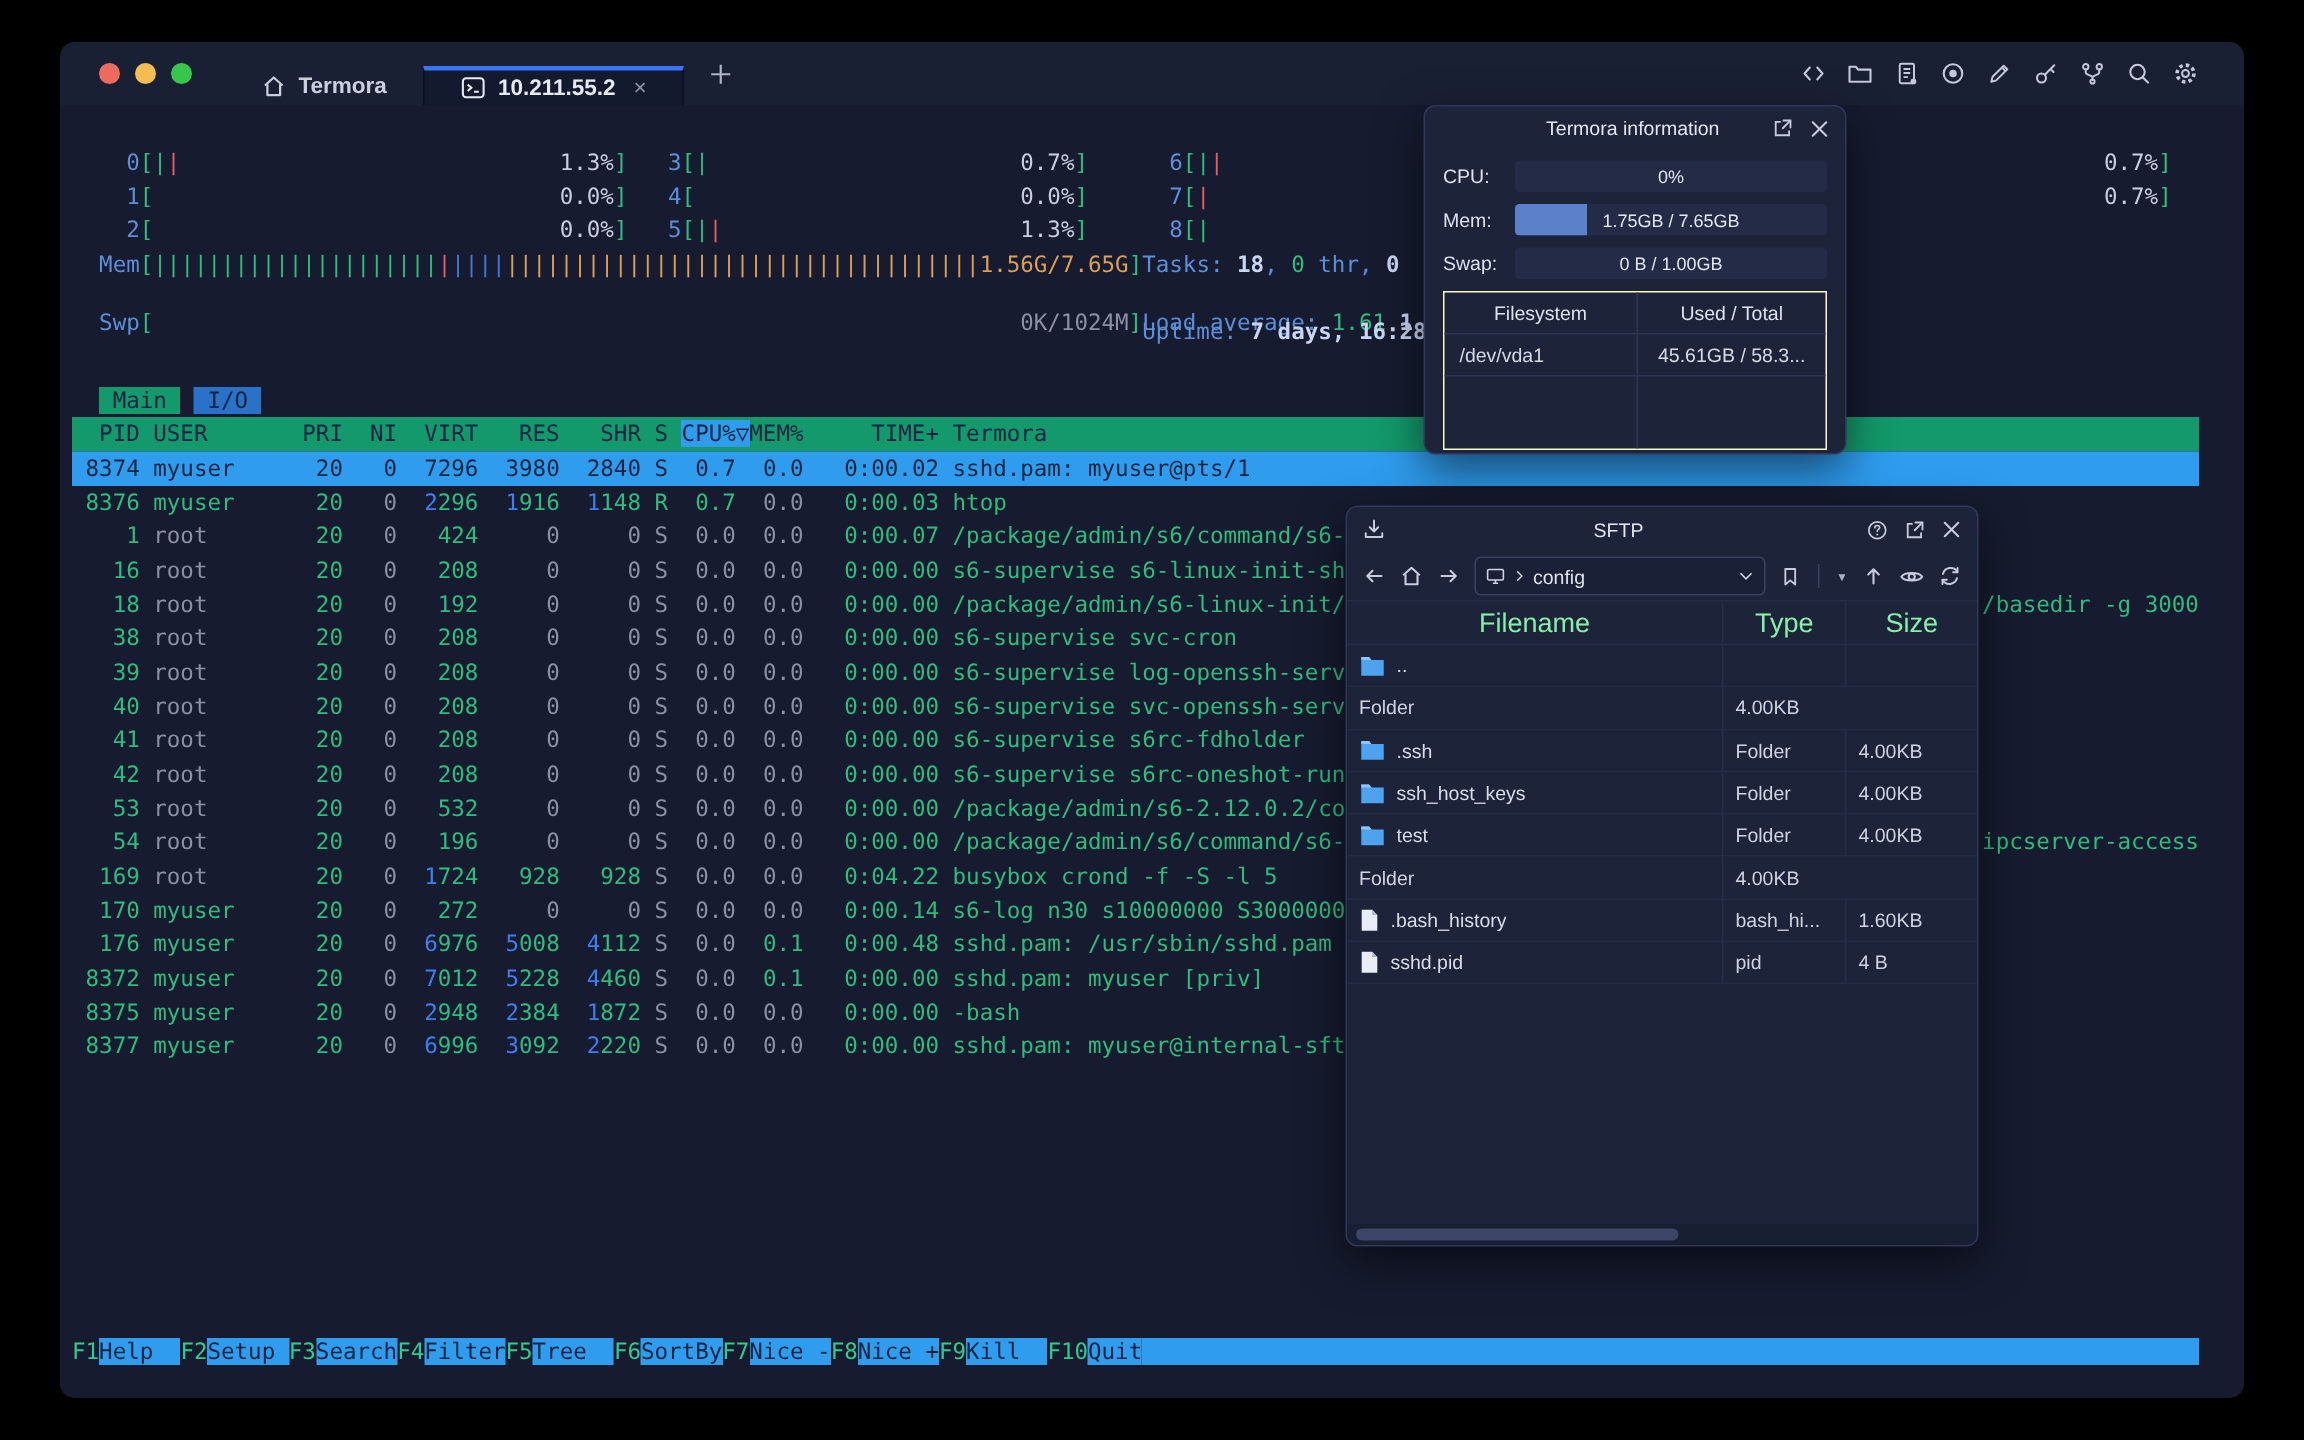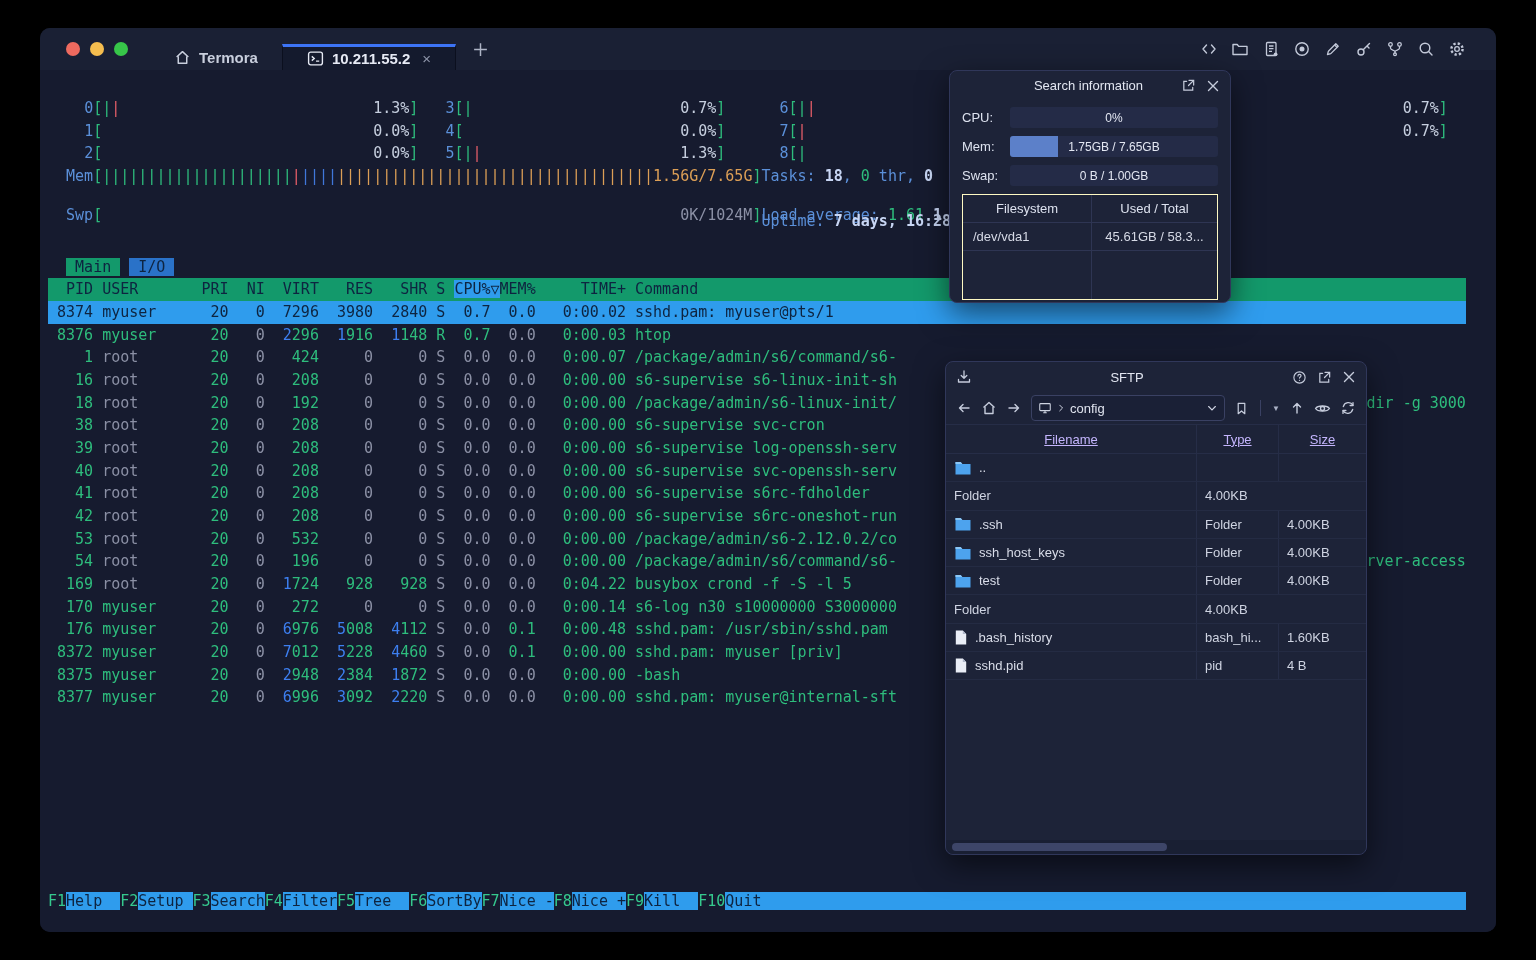--- a/index.html
+++ b/index.html
@@ -54,29 +54,29 @@
   .si-text{position:absolute;inset:0;display:flex;align-items:center;justify-content:center;
     font-size:12px;color:#e3e7f2;}
   .si-table{margin-top:3px;height:104px;border:1px solid #fef9c3;display:grid;
     grid-template-columns:129px 1fr;grid-template-rows:28px 28px 1fr;}
   .si-cell{display:flex;align-items:center;justify-content:center;border-bottom:1px solid #2e3553;font-size:13px;}
   .si-cell.cleft{border-right:1px solid #2e3553;}
   .si-cell.data{justify-content:flex-start;padding-left:10px;color:#d6dae6;}
   .si-cell.data2{color:#d6dae6;}
   .si-fill-cell{border-right:1px solid #2e3553;border-bottom:none;}
   
-  .sftp{left:905px;top:309px;width:420px;height:492px;margin-top:24px;}
+  .sftp{left:857px;top:309px;width:420px;height:492px;}
   .sf-toolbar{display:flex;align-items:center;height:32px;padding:0 10px;gap:9px;color:#a9b0c4;}
   .pathbox{flex:1;display:flex;align-items:center;height:24px;border:1px solid #3a4163;border-radius:4px;
     background:#1a2036;padding:0 6px;gap:4px;color:#cfd4e2;}
   .pathbox .ptext{flex:1;font-size:13px;color:#dfe3ee;}
   .bkdiv{width:1px;height:16px;background:#3a4163;margin:0 2px;}
   .tri{font-size:8px;color:#a9b0c4;}
   .sf-cols{display:grid;grid-template-columns:251px 82px 1fr;height:28px;border-top:1px solid #262d47;border-bottom:1px solid #262d47;}
-  .sf-col{display:flex;align-items:center;justify-content:center;font-size:13px;color:#c4b5fd;border-right:1px solid #262d47;text-decoration:underline;}
+  .sf-col{display:flex;align-items:center;justify-content:center;font-size:18px;color:#86efac;border-right:1px solid #262d47;}
   .sf-col:last-child{border-right:none}
   .sf-rows{position:relative;}
   .sf-row{display:grid;grid-template-columns:251px 82px 1fr;height:27.3px;border-bottom:1px solid #242b43;}
   .sf-cell{display:flex;align-items:center;font-size:13px;color:#d9dde9;overflow:hidden;white-space:nowrap;border-right:1px solid #262d47;}
   .sf-cell:last-child{border-right:none}
   .sf-name{padding-left:9px;gap:8px;}
   .sf-type,.sf-size{padding-left:8px;color:#cfd4e2;}
   .sf-scroll{position:absolute;left:0;right:0;bottom:0;height:14px;background:#191f33;border-radius:0 0 8px 8px;}
   .sf-thumb{position:absolute;left:6px;top:3px;width:215px;height:8px;border-radius:4px;background:#3d4568;}
   svg{display:block}
@@ -180,21 +180,21 @@
   <div class="terminal">
     <div id="tlines">
         <div class="tline" style="top: 0px; width: 1417.83px;"><span>    </span><span class="c-blue">0</span><span class="c-green">[</span><span class="b-g">|</span><span class="b-r">|</span><span>                            </span><span class="c-val">1.3%</span><span class="c-green">]</span><span>   </span><span class="c-blue">3</span><span class="c-green">[</span><span class="b-g">|</span><span>                       </span><span class="c-val">0.7%</span><span class="c-green">]</span><span>      </span><span class="c-blue">6</span><span class="c-green">[</span><span class="b-g">|</span><span class="b-r">|</span><span>                                                                 </span><span class="c-val">0.7%</span><span class="c-green">]</span></div>
         <div class="tline" style="top: 22.66px; width: 1417.83px;"><span>    </span><span class="c-blue">1</span><span class="c-green">[</span><span>                              </span><span class="c-val">0.0%</span><span class="c-green">]</span><span>   </span><span class="c-blue">4</span><span class="c-green">[</span><span>                        </span><span class="c-val">0.0%</span><span class="c-green">]</span><span>      </span><span class="c-blue">7</span><span class="c-green">[</span><span class="b-r">|</span><span>                                                                  </span><span class="c-val">0.7%</span><span class="c-green">]</span></div>
         <div class="tline" style="top: 45.32px; width: 1417.83px;"><span>    </span><span class="c-blue">2</span><span class="c-green">[</span><span>                              </span><span class="c-val">0.0%</span><span class="c-green">]</span><span>   </span><span class="c-blue">5</span><span class="c-green">[</span><span class="b-g">|</span><span class="b-r">|</span><span>                      </span><span class="c-val">1.3%</span><span class="c-green">]</span><span>      </span><span class="c-blue">8</span><span class="c-green">[</span><span class="b-g">|</span></div>
         <div class="tline" style="top: 67.98px; width: 1417.83px;"><span>  </span><span class="c-blue">Mem</span><span class="c-green">[</span><span class="b-g">|</span><span class="b-g">|</span><span class="b-g">|</span><span class="b-g">|</span><span class="b-g">|</span><span class="b-g">|</span><span class="b-g">|</span><span class="b-g">|</span><span class="b-g">|</span><span class="b-g">|</span><span class="b-g">|</span><span class="b-g">|</span><span class="b-g">|</span><span class="b-g">|</span><span class="b-g">|</span><span class="b-g">|</span><span class="b-g">|</span><span class="b-g">|</span><span class="b-g">|</span><span class="b-g">|</span><span class="b-g">|</span><span class="b-r">|</span><span class="b-b">|</span><span class="b-b">|</span><span class="b-b">|</span><span class="b-b">|</span><span class="b-o">|</span><span class="b-o">|</span><span class="b-o">|</span><span class="b-o">|</span><span class="b-o">|</span><span class="b-o">|</span><span class="b-o">|</span><span class="b-o">|</span><span class="b-o">|</span><span class="b-o">|</span><span class="b-o">|</span><span class="b-o">|</span><span class="b-o">|</span><span class="b-o">|</span><span class="b-o">|</span><span class="b-o">|</span><span class="b-o">|</span><span class="b-o">|</span><span class="b-o">|</span><span class="b-o">|</span><span class="b-o">|</span><span class="b-o">|</span><span class="b-o">|</span><span class="b-o">|</span><span class="b-o">|</span><span class="b-o">|</span><span class="b-o">|</span><span class="b-o">|</span><span class="b-o">|</span><span class="b-o">|</span><span class="b-o">|</span><span class="b-o">|</span><span class="b-o">|</span><span class="b-o">|</span><span class="b-o">|</span><span class="c-orange">1.56G/7.65G</span><span class="c-green">]</span><span class="c-blue">Tasks: </span><span class="c-bold">18</span><span class="c-blue">, </span><span class="c-green">0</span><span class="c-blue"> thr, </span><span class="c-bold">0</span></div>
         <div class="tline" style="top: 107px; width: 1417.83px;"><span>  </span><span class="c-blue">Swp</span><span class="c-green">[</span><span>                                                                </span><span class="c-gray">0K/1024M</span><span class="c-green">]</span><span class="c-blue">Load average: </span><span class="c-green">1.61 </span><span class="c-bold">1</span></div>
         <div class="tline" style="top: 113.3px; width: 1417.83px;"><span>                                                                               </span><span class="c-blue">Uptime: </span><span class="c-bold">7 days, 16:28</span></div>
         <div class="tline" style="top: 135.96px; width: 1417.83px;"></div>
         <div class="tline" style="top: 158.62px; width: 1417.83px;"><span>  </span><span class="vt-main"> Main </span><span> </span><span class="vt-io"> I/O </span></div>
-        <div class="tline ln-hdr" style="top: 181.28px; width: 1417.83px;"><span class="c-hdr">  PID USER       PRI  NI  VIRT   RES   SHR S </span><span class="c-sort">CPU%▽</span><span class="c-hdr">MEM%     TIME+ Command</span></div>
+        <div class="tline ln-hdr" style="top: 181.28px; width: 1417.83px;"><span class="c-hdr">  PID USER       PRI  NI  VIRT   RES   SHR S </span><span class="c-sort">CPU%▽</span><span class="c-hdr">MEM%     TIME+ Termora</span></div>
         <div class="tline ln-sel" style="top: 203.94px; width: 1417.83px;"><span class="c-seltext"> 8374</span><span> </span><span class="c-seltext">myuser    </span><span class="c-seltext">  20</span><span class="c-seltext">   0</span><span class="c-seltext">  7296</span><span class="c-seltext">  3980</span><span class="c-seltext">  2840</span><span> </span><span class="c-seltext">S</span><span class="c-seltext">  0.7</span><span class="c-seltext">  0.0</span><span class="c-seltext">   0:00.02</span><span> </span><span class="c-seltext">sshd.pam: myuser@pts/1</span></div>
         <div class="tline" style="top: 226.6px; width: 1417.83px;"><span class="c-green"> 8376</span><span> </span><span class="c-green">myuser    </span><span class="c-green">  20</span><span class="c-gray">   0</span><span>  </span><span class="c-kblue">2</span><span class="c-green">296</span><span>  </span><span class="c-kblue">1</span><span class="c-green">916</span><span>  </span><span class="c-kblue">1</span><span class="c-green">148</span><span> </span><span class="c-green">R</span><span class="c-green">  0.7</span><span class="c-gray">  0.0</span><span class="c-green">   0:00.03</span><span> </span><span class="c-green">htop</span></div>
         <div class="tline" style="top: 249.26px; width: 1417.83px;"><span class="c-green">    1</span><span> </span><span class="c-gray">root      </span><span class="c-green">  20</span><span class="c-gray">   0</span><span class="c-green">   424</span><span class="c-gray">     0</span><span class="c-gray">     0</span><span> </span><span class="c-gray">S</span><span class="c-gray">  0.0</span><span class="c-gray">  0.0</span><span class="c-green">   0:00.07</span><span> </span><span class="c-green">/package/admin/s6/command/s6-</span></div>
         <div class="tline" style="top: 271.92px; width: 1417.83px;"><span class="c-green">   16</span><span> </span><span class="c-gray">root      </span><span class="c-green">  20</span><span class="c-gray">   0</span><span class="c-green">   208</span><span class="c-gray">     0</span><span class="c-gray">     0</span><span> </span><span class="c-gray">S</span><span class="c-gray">  0.0</span><span class="c-gray">  0.0</span><span class="c-green">   0:00.00</span><span> </span><span class="c-green">s6-supervise s6-linux-init-sh</span></div>
         <div class="tline" style="top: 294.58px; width: 1417.83px;"><span class="c-green">   18</span><span> </span><span class="c-gray">root      </span><span class="c-green">  20</span><span class="c-gray">   0</span><span class="c-green">   192</span><span class="c-gray">     0</span><span class="c-gray">     0</span><span> </span><span class="c-gray">S</span><span class="c-gray">  0.0</span><span class="c-gray">  0.0</span><span class="c-green">   0:00.00</span><span> </span><span class="c-green">/package/admin/s6-linux-init/</span><span>                                               </span><span class="c-green">/basedir -g 3000</span></div>
         <div class="tline" style="top: 317.24px; width: 1417.83px;"><span class="c-green">   38</span><span> </span><span class="c-gray">root      </span><span class="c-green">  20</span><span class="c-gray">   0</span><span class="c-green">   208</span><span class="c-gray">     0</span><span class="c-gray">     0</span><span> </span><span class="c-gray">S</span><span class="c-gray">  0.0</span><span class="c-gray">  0.0</span><span class="c-green">   0:00.00</span><span> </span><span class="c-green">s6-supervise svc-cron</span></div>
         <div class="tline" style="top: 339.9px; width: 1417.83px;"><span class="c-green">   39</span><span> </span><span class="c-gray">root      </span><span class="c-green">  20</span><span class="c-gray">   0</span><span class="c-green">   208</span><span class="c-gray">     0</span><span class="c-gray">     0</span><span> </span><span class="c-gray">S</span><span class="c-gray">  0.0</span><span class="c-gray">  0.0</span><span class="c-green">   0:00.00</span><span> </span><span class="c-green">s6-supervise log-openssh-serv</span></div>
         <div class="tline" style="top: 362.56px; width: 1417.83px;"><span class="c-green">   40</span><span> </span><span class="c-gray">root      </span><span class="c-green">  20</span><span class="c-gray">   0</span><span class="c-green">   208</span><span class="c-gray">     0</span><span class="c-gray">     0</span><span> </span><span class="c-gray">S</span><span class="c-gray">  0.0</span><span class="c-gray">  0.0</span><span class="c-green">   0:00.00</span><span> </span><span class="c-green">s6-supervise svc-openssh-serv</span></div>
         <div class="tline" style="top: 385.22px; width: 1417.83px;"><span class="c-green">   41</span><span> </span><span class="c-gray">root      </span><span class="c-green">  20</span><span class="c-gray">   0</span><span class="c-green">   208</span><span class="c-gray">     0</span><span class="c-gray">     0</span><span> </span><span class="c-gray">S</span><span class="c-gray">  0.0</span><span class="c-gray">  0.0</span><span class="c-green">   0:00.00</span><span> </span><span class="c-green">s6-supervise s6rc-fdholder</span></div>
         <div class="tline" style="top: 407.88px; width: 1417.83px;"><span class="c-green">   42</span><span> </span><span class="c-gray">root      </span><span class="c-green">  20</span><span class="c-gray">   0</span><span class="c-green">   208</span><span class="c-gray">     0</span><span class="c-gray">     0</span><span> </span><span class="c-gray">S</span><span class="c-gray">  0.0</span><span class="c-gray">  0.0</span><span class="c-green">   0:00.00</span><span> </span><span class="c-green">s6-supervise s6rc-oneshot-run</span></div>
@@ -214,21 +214,21 @@
         <div class="tline" style="top: 725.12px; width: 1417.83px;"></div>
         <div class="tline" style="top: 747.78px; width: 1417.83px;"></div>
         <div class="tline" style="top: 770.44px; width: 1417.83px;"></div>
         <div class="tline" style="top: 793.1px; width: 1417.83px;"><span class="c-fkey">F1</span><span class="fk-lab">Help  </span><span class="c-fkey">F2</span><span class="fk-lab">Setup </span><span class="c-fkey">F3</span><span class="fk-lab">Search</span><span class="c-fkey">F4</span><span class="fk-lab">Filter</span><span class="c-fkey">F5</span><span class="fk-lab">Tree  </span><span class="c-fkey">F6</span><span class="fk-lab">SortBy</span><span class="c-fkey">F7</span><span class="fk-lab">Nice -</span><span class="c-fkey">F8</span><span class="fk-lab">Nice +</span><span class="c-fkey">F9</span><span class="fk-lab">Kill  </span><span class="c-fkey">F10</span><span class="fk-lab">Quit</span><span class="fk-lab">                                                                              </span></div>
       </div>
   </div>
 
   <div class="panel sysinfo">
     <div class="ptitle">
       <span style="width:46px"></span>
-      <span class="pt-text">Search information</span>
+      <span class="pt-text">Termora information</span>
       <span class="picon">
         <svg width="15" height="15" viewBox="0 0 16 16" fill="none" stroke="currentColor" stroke-width="1.3" stroke-linecap="round">
             <path d="M6 3.5H3v9.5h9.5V10"></path>
             <path d="M8.5 2.5h5v5"></path>
             <path d="M13 3 8 8"></path>
           </svg>
       </span>
       <span class="picon">
         <svg width="14" height="14" viewBox="0 0 14 14" stroke="currentColor" stroke-width="1.4" stroke-linecap="round">
             <path d="M2.5 2.5l9 9M11.5 2.5l-9 9"></path>

